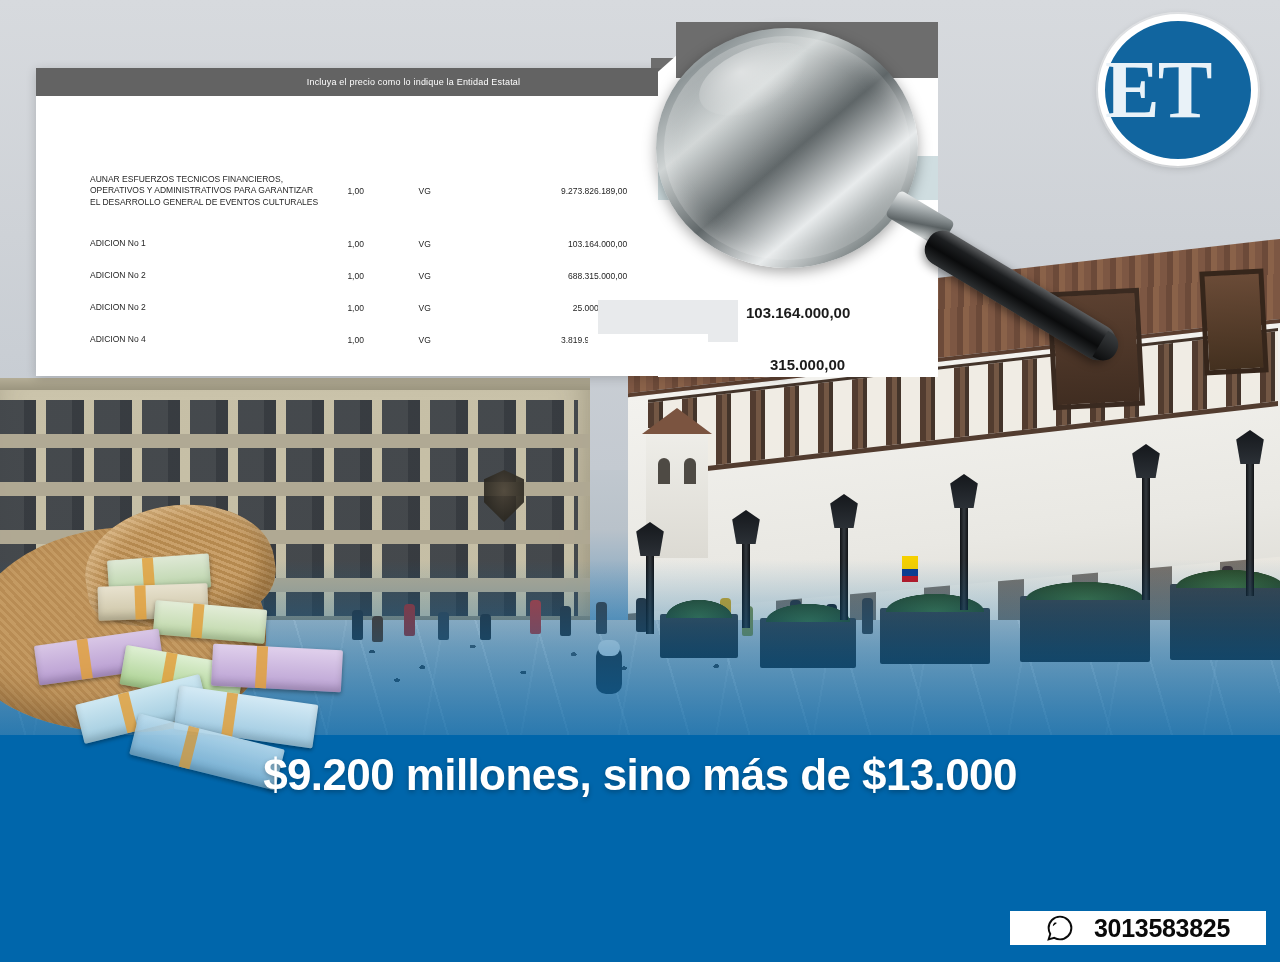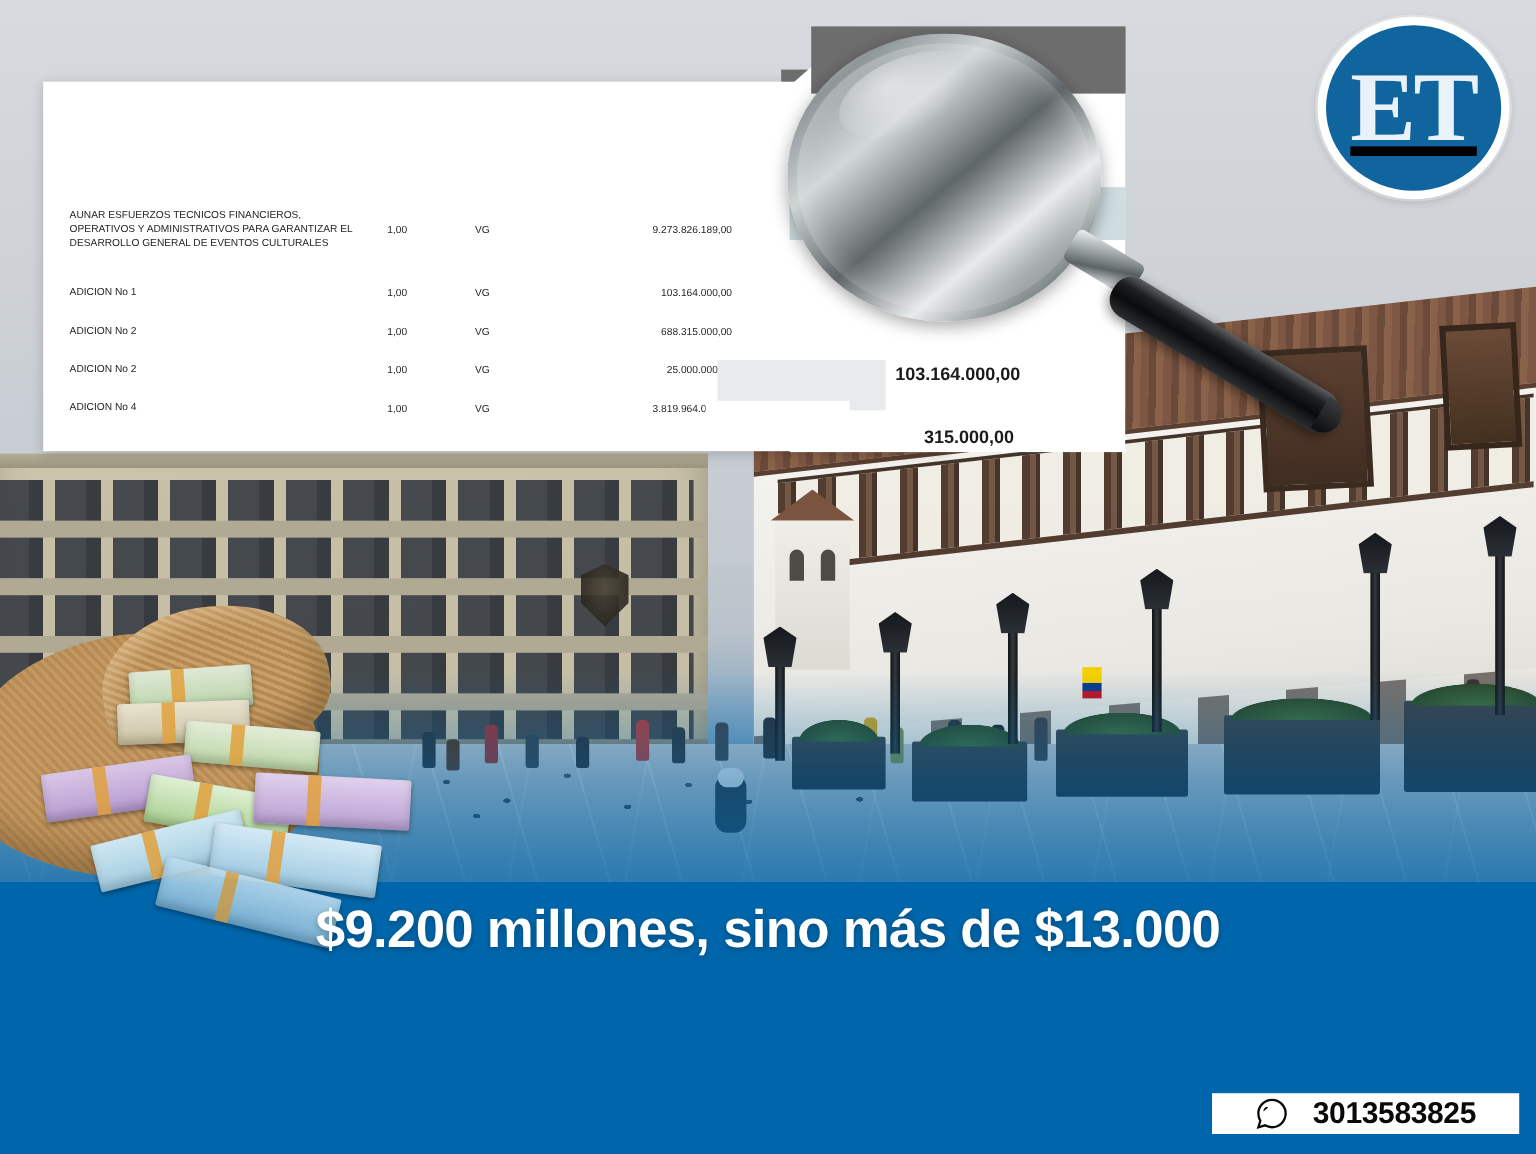--- a/index.html
+++ b/index.html
@@ -118,21 +118,21 @@
   .bill .band{position:absolute;left:34%;top:0;width:11px;height:100%;background:rgba(225,160,60,.85);}
 
   
   .doc{position:absolute;left:36px;top:68px;width:755px;height:308px;background:#fff;
     box-shadow:0 2px 10px rgba(0,0,0,.18);}
   .doc-topbar{position:absolute;left:0;top:0;width:755px;height:28px;background:#636363;
     color:#fff;font-size:9px;display:flex;align-items:center;justify-content:center;letter-spacing:.2px;}
   .doc-topbar2{position:absolute;left:615px;top:-10px;width:140px;height:10px;background:#6d6d6d;}
   .doc-table{position:absolute;left:0;top:78px;width:755px;}
   .thead{display:flex;background:#cfdde0;height:30px;align-items:center;font-size:9.5px;color:#1a1a1a;font-weight:600;}
-  .trow{display:flex;align-items:center;font-size:8.5px;color:#262626;min-height:32px;}
+  .trow{display:flex;align-items:center;font-size:8.5px;color:#262626;min-height:32px;margin-left:32px;}
   .c-desc{width:260px;padding-left:22px;line-height:1.35;}
   .c-cant{width:70px;text-align:center;}
   .c-unid{width:72px;text-align:center;}
   .c-pu{width:180px;text-align:right;padding-right:8px;}
   .c-pu2{width:160px;text-align:right;padding-right:6px;}
   .row-tall{min-height:62px;align-items:center;}
 
   
   .mag-wrap{position:absolute;left:618px;top:8px;width:560px;height:380px;}
   .mag-paper{position:absolute;left:40px;top:14px;width:280px;height:355px;background:#fff;
@@ -172,21 +172,21 @@
 
   
   .tag{position:absolute;left:0;top:0;width:185px;height:42px;background:#0b63a7;
     color:#fff;font-weight:bold;font-size:29px;display:flex;align-items:center;justify-content:center;
     letter-spacing:-.5px;}
 
   
   .logo{position:absolute;right:22px;top:14px;width:160px;height:152px;}
   .logo-ell{position:absolute;inset:0;border-radius:50%;background:#11659f;
     border:7px solid #fff;box-shadow:0 0 0 2px rgba(255,255,255,.35),0 2px 8px rgba(0,0,0,.18);
-    display:flex;align-items:center;justify-content:center;text-decoration:underline;}
+    display:flex;align-items:center;}
   .logo-txt{font-family:"Liberation Serif","DejaVu Serif",serif;color:#e9f2f8;font-size:82px;
     font-weight:700;letter-spacing:-2px;line-height:1;}
 
   
   .headline{position:absolute;left:0;top:748px;width:1280px;text-align:center;color:#fff;
     font-weight:bold;font-size:44px;line-height:1.22;letter-spacing:-.6px;
     text-shadow:0 2px 5px rgba(0,0,0,.28);}
 
   
   .footer{position:absolute;right:14px;bottom:12px;width:256px;}
@@ -308,20 +308,23 @@
           <span class="band"></span>
         </div>
       <div class="bill" style="left:106px;top:168px;width:150px;height:42px;background:linear-gradient(180deg,#bfdff0,#7fb4d4);transform:rotate(14deg);opacity:.9">
           <span class="band"></span>
         </div>
     </div>
   </div>
 
   <div class="doc">
     <div class="doc-topbar2"></div>
+    <div class="doc-topbar">
+      <span>Incluya el precio como lo indique la Entidad Estatal</span>
+    </div>
 
     <div class="doc-table">
 
       <div class="trow row-tall" style="margin-top:14px">
         <div class="c-desc">AUNAR ESFUERZOS TECNICOS FINANCIEROS, OPERATIVOS Y ADMINISTRATIVOS PARA GARANTIZAR EL DESARROLLO GENERAL DE EVENTOS CULTURALES</div>
         <div class="c-cant">1,00</div>
         <div class="c-unid">VG</div>
         <div class="c-pu">9.273.826.189,00</div>
         <div class="c-pu2">9.273.826.189,00</div>
       </div>

